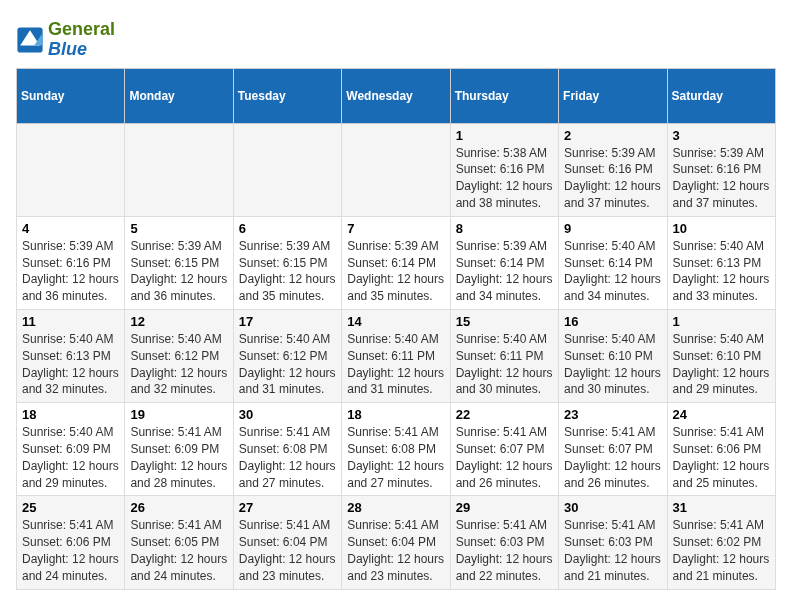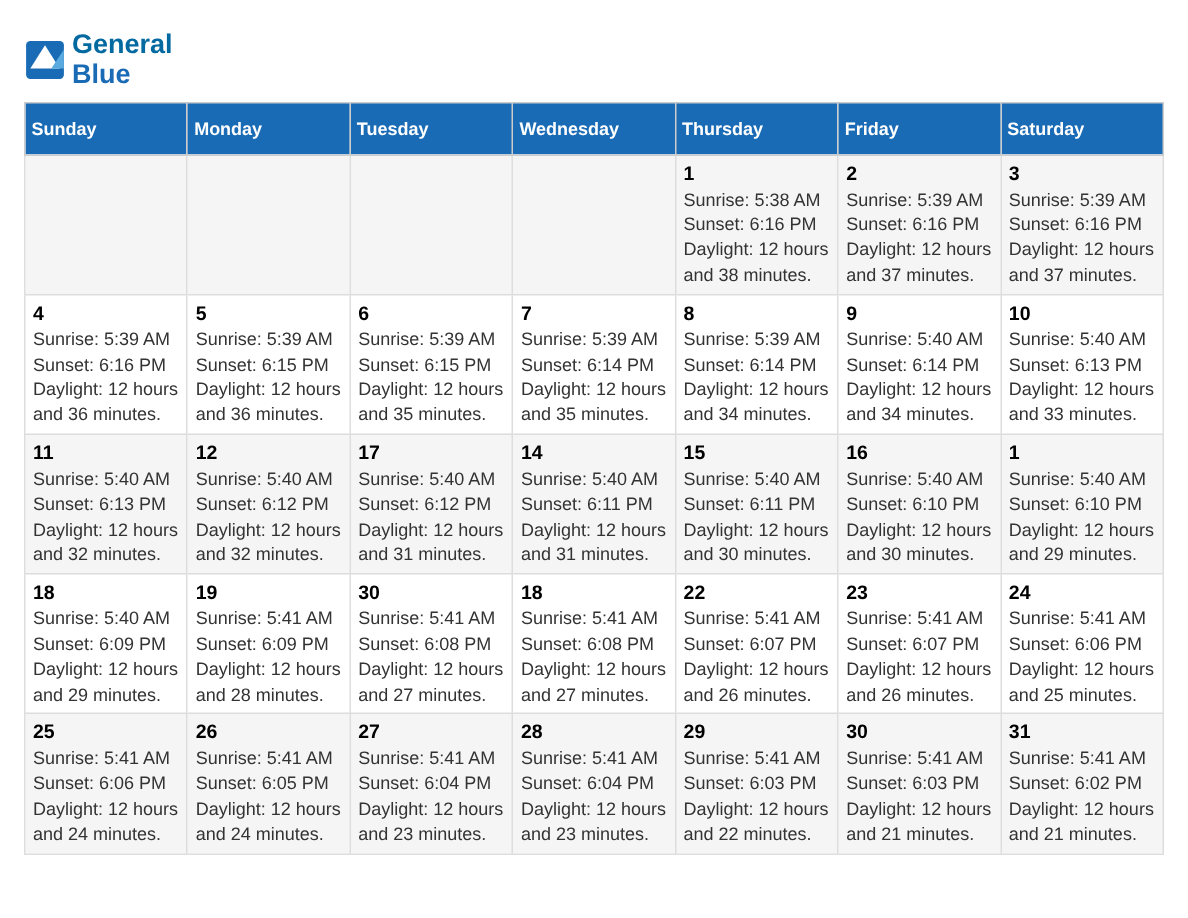--- a/index.html
+++ b/index.html
@@ -21,21 +21,21 @@
       align-items: center;
       margin-top: 4px;
     }
     .logo-text {
       font-size: 18px;
       font-weight: bold;
       color: #333;
       line-height: 1.1;
     }
     .logo-text span {
-      color: #0369a1;
+      color: #4d7c0f;
     }
     .logo-icon {
       width: 28px;
       height: 28px;
       margin-right: 4px;
     }
     .title-section {
       text-align: right;
     }
     .main-title {
@@ -50,21 +50,21 @@
     table {
       width: 100%;
       border-collapse: collapse;
       font-size: 11px;
     }
     thead tr {
       background-color: #1a6bb5;
       color: #fff;
     }
     thead th {
-      padding: 10px 4px;
+      padding: 20px 4px;
       text-align: left;
       font-size: 12px;
       font-weight: bold;
       border: 1px solid #ccc;
     }
     tbody tr {
       vertical-align: top;
     }
     tbody td {
       border: 1px solid #ddd;
@@ -98,21 +98,21 @@
 
 <div class="header-section">
   <div class="logo">
     <svg class="logo-icon" viewBox="0 0 40 40">
       <rect x="2" y="2" width="36" height="36" rx="4" fill="#1a6bb5"></rect>
       <polygon points="20,6 34,28 6,28" fill="white"></polygon>
       <polygon points="26,28 38,10 38,28" fill="#5aaae0"></polygon>
     </svg>
     <div class="logo-text">
       <div><span>General</span></div>
-      <div><span style="color:#1a6bb5;">Blue</span></div>
+      <div><span style="color:#1a6bb5;font-style:italic;">Blue</span></div>
     </div>
   </div>
 </div>
 
 <table>
   <thead>
     <tr>
     <th>Sunday</th>
         <th>Monday</th>
         <th>Tuesday</th>

